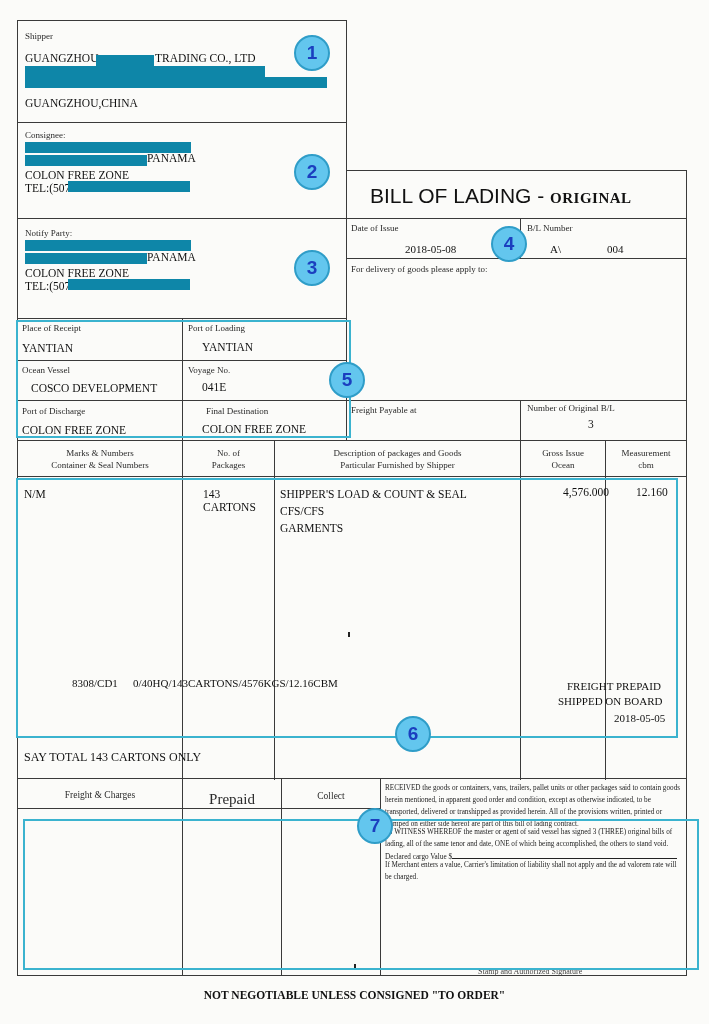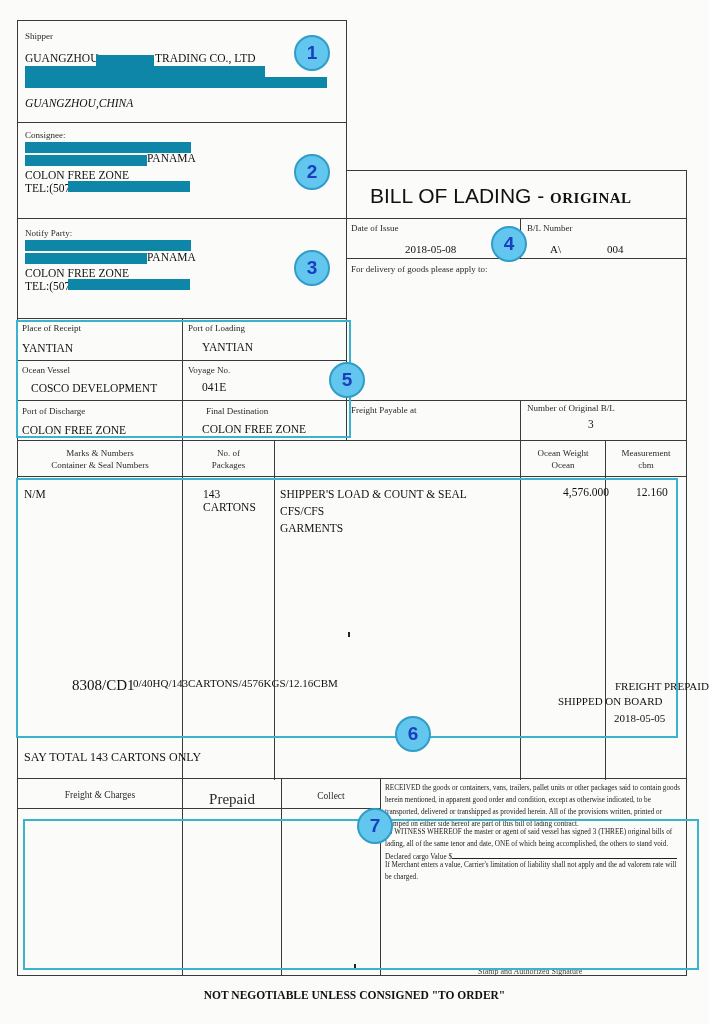--- a/index.html
+++ b/index.html
@@ -52,21 +52,21 @@
 <div class="line" style="left:281px;top:778px;width:1px;height:197px;"></div>
 <div class="line" style="left:380px;top:778px;width:1px;height:197px;"></div>
 <div class="line" style="left:17px;top:975px;width:670px;height:1px;"></div>
 
 <div class="lbl" style="left:25px;top:31px;">Shipper</div>
 <div class="val" style="left:25px;top:52px;">GUANGZHOU</div>
 <div class="redact" style="left:96px;top:55px;width:58px;"></div>
 <div class="val" style="left:155px;top:52px;">TRADING CO., LTD</div>
 <div class="redact" style="left:25px;top:66px;width:240px;"></div>
 <div class="redact" style="left:25px;top:77px;width:302px;"></div>
-<div class="val" style="left:25px;top:97px;font-style:italic;">GUANGZHOU,CHINA</div>
+<div class="val" style="left:25px;top:97px;">GUANGZHOU,CHINA</div>
 
 <div class="lbl" style="left:25px;top:130px;">Consignee:</div>
 <div class="redact" style="left:25px;top:142px;width:166px;"></div>
 <div class="redact" style="left:25px;top:155px;width:122px;"></div>
 <div class="val" style="left:147px;top:152px;">PANAMA</div>
 <div class="val" style="left:25px;top:169px;">COLON FREE ZONE</div>
 <div class="val" style="left:25px;top:182px;">TEL:(507</div>
 <div class="redact" style="left:68px;top:181px;width:122px;"></div>
 
 <div class="lbl" style="left:25px;top:228px;">Notify Party:</div>
@@ -106,42 +106,44 @@
 
 <div class="lbl center" style="left:18px;top:447px;width:164px;line-height:12px;">
   <div>Marks &amp; Numbers</div>
   <div>Container &amp; Seal Numbers</div>
 </div>
 <div class="lbl center" style="left:183px;top:447px;width:91px;line-height:12px;">
   <div>No. of</div>
   <div>Packages</div>
 </div>
 <div class="lbl center" style="left:275px;top:447px;width:245px;line-height:12px;">
+  <div>Description of packages and Goods</div>
+  <div>Particular Furnished by Shipper</div>
 </div>
 <div class="lbl center" style="left:521px;top:447px;width:84px;line-height:12px;">
-  <div>Ocean Weight</div>
+  <div>Gross Issue</div>
   <div>Ocean</div>
 </div>
 <div class="lbl center" style="left:606px;top:447px;width:80px;line-height:12px;">
   <div>Measurement</div>
   <div>cbm</div>
 </div>
 
 <div class="val" style="left:24px;top:488px;">N/M</div>
 <div class="val" style="left:203px;top:488px;">143</div>
 <div class="val" style="left:203px;top:501px;">CARTONS</div>
 <div class="val" style="left:280px;top:488px;">SHIPPER'S LOAD &amp; COUNT &amp; SEAL</div>
 <div class="val" style="left:280px;top:505px;">CFS/CFS</div>
 <div class="val" style="left:280px;top:522px;">GARMENTS</div>
 <div class="val" style="left:563px;top:486px;">4,576.000</div>
 <div class="val" style="left:636px;top:486px;">12.160</div>
-<div class="val" style="left:72px;top:677px;font-size:15px;">8308/CD1</div>
+<div class="val" style="left:72px;top:677px;font-size:11px;">8308/CD1</div>
 <div class="val" style="left:133px;top:677px;font-size:11px;">0/40HQ/143CARTONS/4576KGS/12.16CBM</div>
 <div class="val" style="left:24px;top:750px;font-size:12px;">SAY TOTAL 143 CARTONS ONLY</div>
-<div class="val" style="left:567px;top:680px;font-size:11px;margin-left:48px;">FREIGHT PREPAID</div>
+<div class="val" style="left:567px;top:680px;font-size:11px;">FREIGHT PREPAID</div>
 <div class="val" style="left:558px;top:695px;font-size:11px;">SHIPPED ON BOARD</div>
 <div class="val" style="left:614px;top:712px;font-size:11px;">2018-05-05</div>
 <div class="abs" style="left:348px;top:632px;width:2px;height:5px;background:#222;"></div>
 
 <div class="lbl center" style="left:18px;top:790px;width:164px;font-size:9.5px;">Freight &amp; Charges</div>
 <div class="lbl center" style="left:183px;top:791px;width:98px;font-size:15px;">Prepaid</div>
 <div class="lbl center" style="left:282px;top:791px;width:98px;font-size:9.5px;">Collect</div>
 <div class="tiny" style="left:385px;top:782px;width:298px;">RECEIVED the goods or containers, vans, trailers, pallet units or other packages said to contain goods herein mentioned, in apparent good order and condition, except as otherwise indicated, to be transported, delivered or transhipped as provided herein. All of the provisions written, printed or stamped on either side hereof are part of this bill of lading contract.</div>
 <div class="tiny" style="left:385px;top:826px;width:298px;">IN WITNESS WHEREOF the master or agent of said vessel has signed 3 (THREE) original bills of lading, all of the same tenor and date, ONE of which being accomplished, the others to stand void.</div>
 <div class="tiny" style="left:385px;top:851px;width:298px;">

